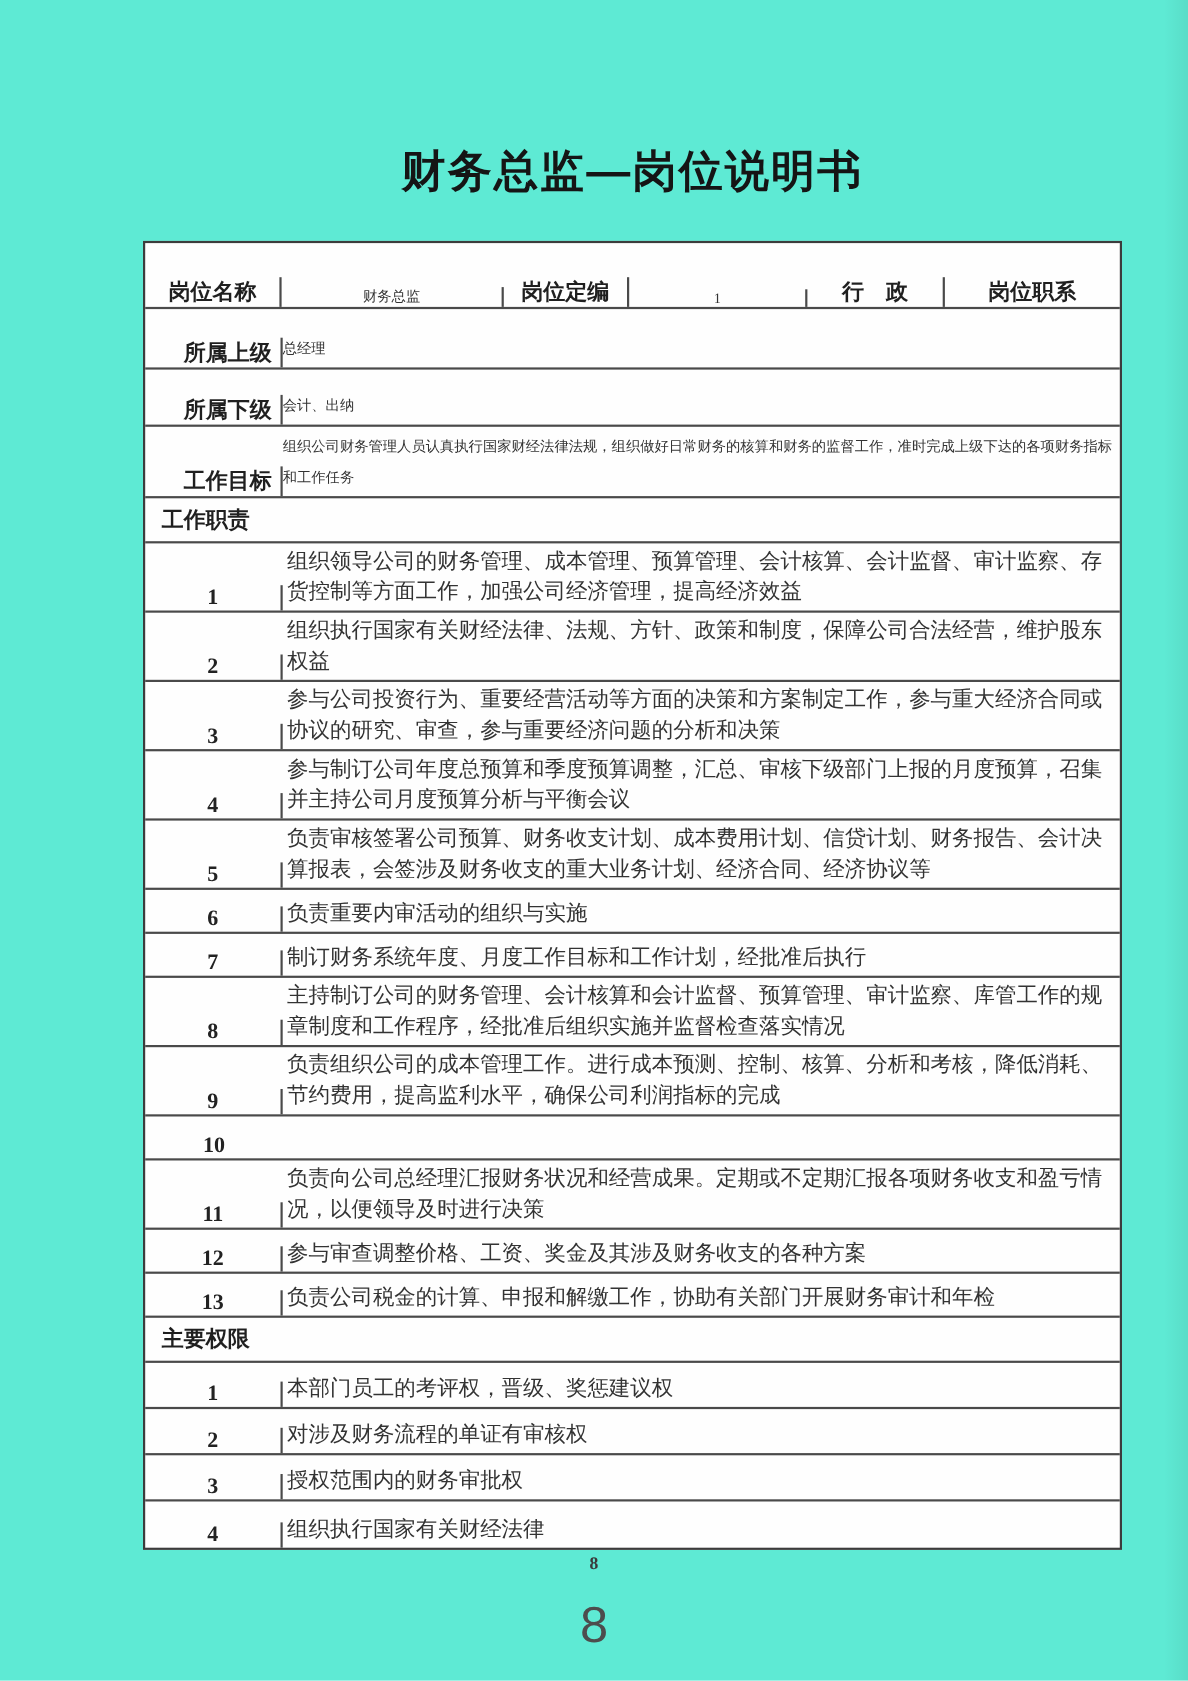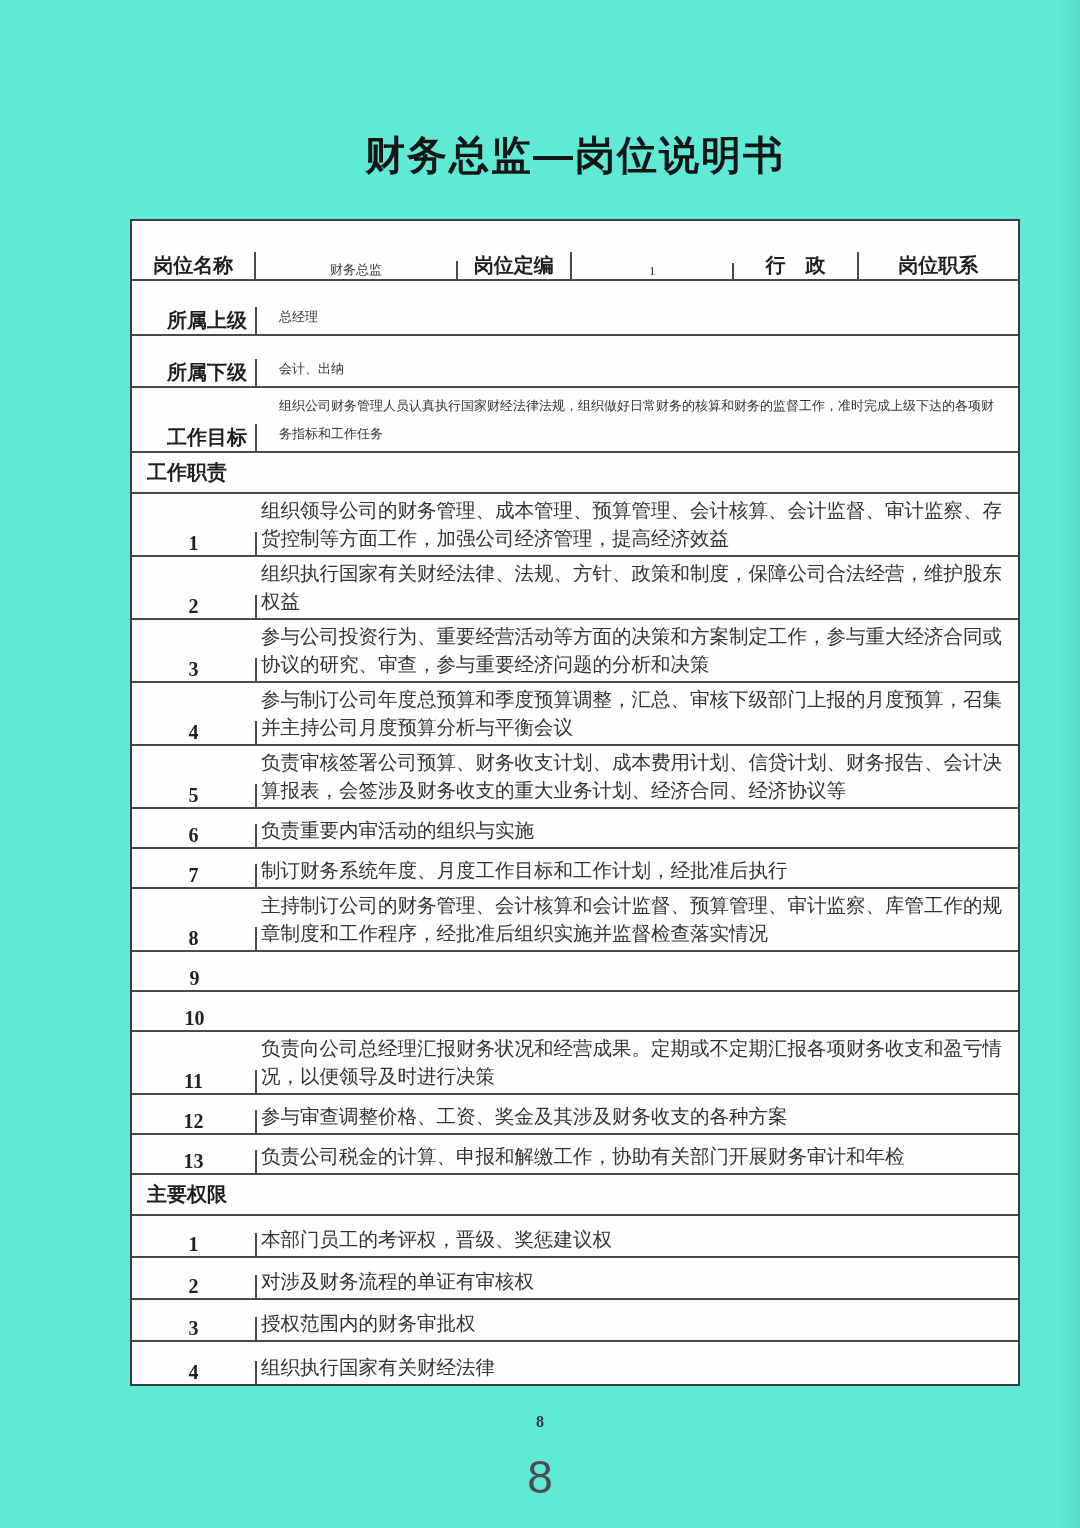--- a/index.html
+++ b/index.html
@@ -61,21 +61,21 @@
     color: #1f1f1f;
     justify-content: center;
     text-align: center;
   }
   .val {
     font-family: "Liberation Serif", "DejaVu Serif", serif;
     font-size: 13px;
     color: #333333;
   }
   .val.center { justify-content: center; text-align: center; }
-  .val.left { padding: 4px 22px; line-height: 27.5px; }
+  .val.left { padding: 4px 0; line-height: 27.5px; }
   
   .row-info { min-height: 60px; }
   .c-w1 { width: 125px; }
   .c-w2 { width: 202px; }
   .c-w3 { width: 115px; }
   .c-w4 { width: 163px; }
   .c-w5 { width: 160px; }
   .c-w6 { width: 125px; }
   .row-kv .cell-label { width: 125px; min-width: 125px; padding-left: 27px; }
   .row-kv .cell-value { flex: 1; }
@@ -209,20 +209,21 @@
     <div class="cell cell-text">制订财务系统年度、月度工作目标和工作计划，经批准后执行</div>
   </div>
 
   <div class="row row-numbered">
     <div class="cell cell-no">8</div>
     <div class="cell cell-text">主持制订公司的财务管理、会计核算和会计监督、预算管理、审计监察、库管工作的规章制度和工作程序，经批准后组织实施并监督检查落实情况</div>
   </div>
 
   <div class="row row-numbered">
     <div class="cell cell-no">9</div>
+    <div class="cell cell-text">负责组织公司的成本管理工作。进行成本预测、控制、核算、分析和考核，降低消耗、节约费用，提高监利水平，确保公司利润指标的完成</div>
   </div>
 
   <div class="row row-numbered">
     <div class="cell cell-no">10</div>
   </div>
 
   <div class="row row-numbered">
     <div class="cell cell-no">11</div>
     <div class="cell cell-text">负责向公司总经理汇报财务状况和经营成果。定期或不定期汇报各项财务收支和盈亏情况，以便领导及时进行决策</div>
   </div>

